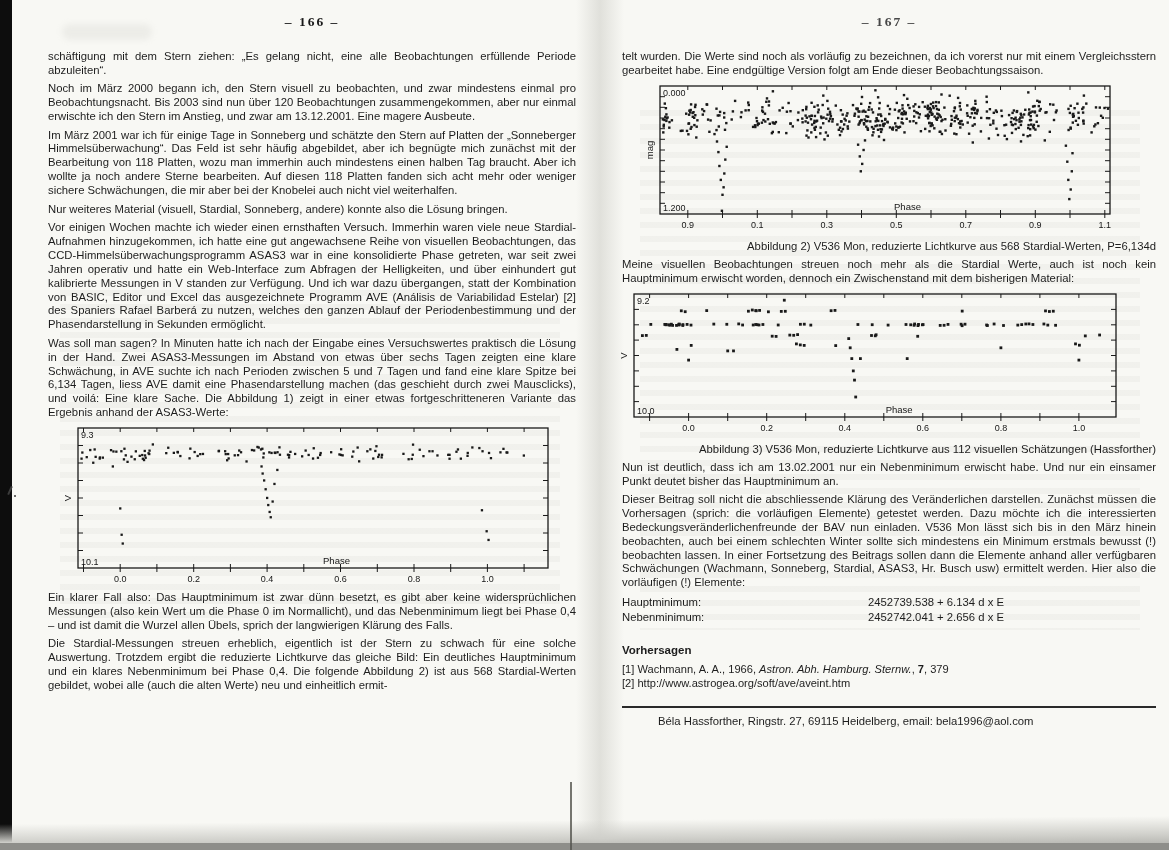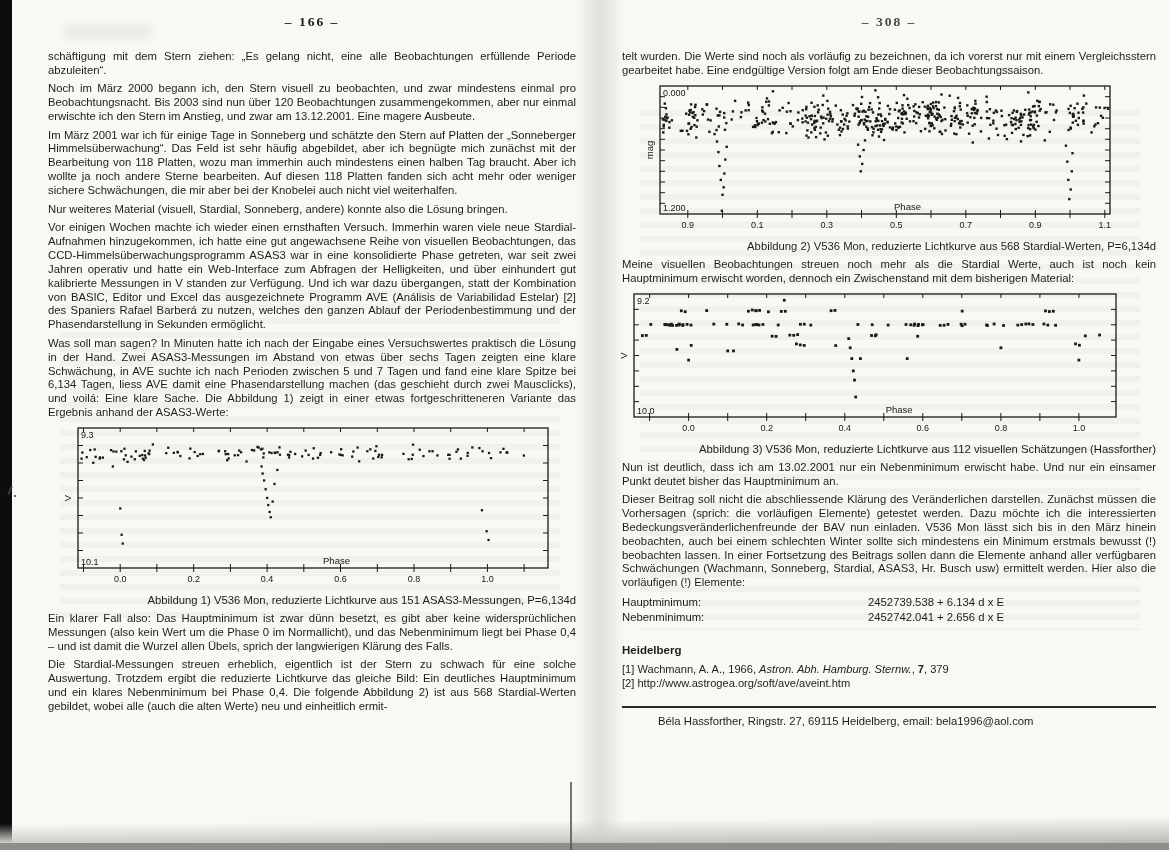--- a/index.html
+++ b/index.html
@@ -269,29 +269,28 @@
             <text x="19" y="139" font-size="9">10.1</text>
             <text x="9" y="72" font-size="9.5" text-anchor="middle" transform="rotate(-90 9 72)">V</text>
             <text x="274.5" y="138" font-size="9.5" text-anchor="middle">Phase</text>
             <text x="58.2" y="156" font-size="9" text-anchor="middle">0.0</text>
             <text x="131.7" y="156" font-size="9" text-anchor="middle">0.2</text>
             <text x="205.1" y="156" font-size="9" text-anchor="middle">0.4</text>
             <text x="278.5" y="156" font-size="9" text-anchor="middle">0.6</text>
             <text x="352.0" y="156" font-size="9" text-anchor="middle">0.8</text>
             <text x="425.4" y="156" font-size="9" text-anchor="middle">1.0</text>
           </svg></div>
-      <div class="caption">Abbildung 1) V536 Mon, reduzierte Lichtkurve aus 151 ASAS3-Messungen, P=6,134d</div>
 
       <p class="para">Ein klarer Fall also: Das Hauptminimum ist zwar dünn besetzt, es gibt aber keine widersprüchlichen Messungen (also kein Wert um die Phase 0 im Normallicht), und das Nebenminimum liegt bei Phase 0,4 – und ist damit die Wurzel allen Übels, sprich der langwierigen Klärung des Falls.</p>
       <p class="para">Die Stardial-Messungen streuen erheblich, eigentlich ist der Stern zu schwach für eine solche Auswertung. Trotzdem ergibt die reduzierte Lichtkurve das gleiche Bild: Ein deutliches Hauptminimum und ein klares Nebenminimum bei Phase 0,4. Die folgende Abbildung 2) ist aus 568 Stardial-Werten gebildet, wobei alle (auch die alten Werte) neu und einheitlich ermit-</p>
     </div>
   </div>
 
   <div class="page page-right">
-    <div class="page-number">– 308 –</div>
+    <div class="page-number">– 167 –</div>
     <div class="body-text">
       <p class="para">telt wurden. Die Werte sind noch als vorläufig zu bezeichnen, da ich vorerst nur mit einem Vergleichsstern gearbeitet habe. Eine endgültige Version folgt am Ende dieser Beobachtungssaison.</p>
 
       <div class="figure" style="margin-left:18px;"><svg width="476" height="148" viewBox="0 0 476 148">
             <rect x="30.7" y="35.1" width="2.4" height="2.4" fill="#1a1a1a"></rect>
             <rect x="25.4" y="33.2" width="2.4" height="2.4" fill="#1a1a1a"></rect>
             <rect x="138.4" y="25.2" width="2.4" height="2.4" fill="#1a1a1a"></rect>
             <rect x="133.5" y="38.4" width="2.4" height="2.4" fill="#1a1a1a"></rect>
             <rect x="127.8" y="16.3" width="2.4" height="2.4" fill="#1a1a1a"></rect>
             <rect x="131.6" y="37.3" width="2.4" height="2.4" fill="#1a1a1a"></rect>
@@ -1095,21 +1094,21 @@
 
       <div class="elements-row">
         <span class="el-label">Hauptminimum:</span>
         <span class="el-value">2452739.538 + 6.134 d x E</span>
       </div>
       <div class="elements-row">
         <span class="el-label">Nebenminimum:</span>
         <span class="el-value">2452742.041 + 2.656 d x E</span>
       </div>
 
-      <div class="notes-heading">Heidelberg</div>
+      <div class="notes-heading">Vorhersagen</div>
       <div class="reference"><span>[1] Wachmann, A. A., 1966, </span><span style="font-style: italic;">Astron. Abh. Hamburg. Sternw.</span><span>, </span><span style="font-weight: bold;">7</span><span>, 379</span></div>
       <div class="reference"><span>[2] http://www.astrogea.org/soft/ave/aveint.htm</span></div>
 
       <hr class="footer-rule">
       <div class="footer-line">Béla Hassforther,  Ringstr. 27,  69115 Heidelberg, email: bela1996@aol.com</div>
     </div>
   </div>
 
   <div class="edge-strip"></div>
   <div class="pen-mark"></div>

